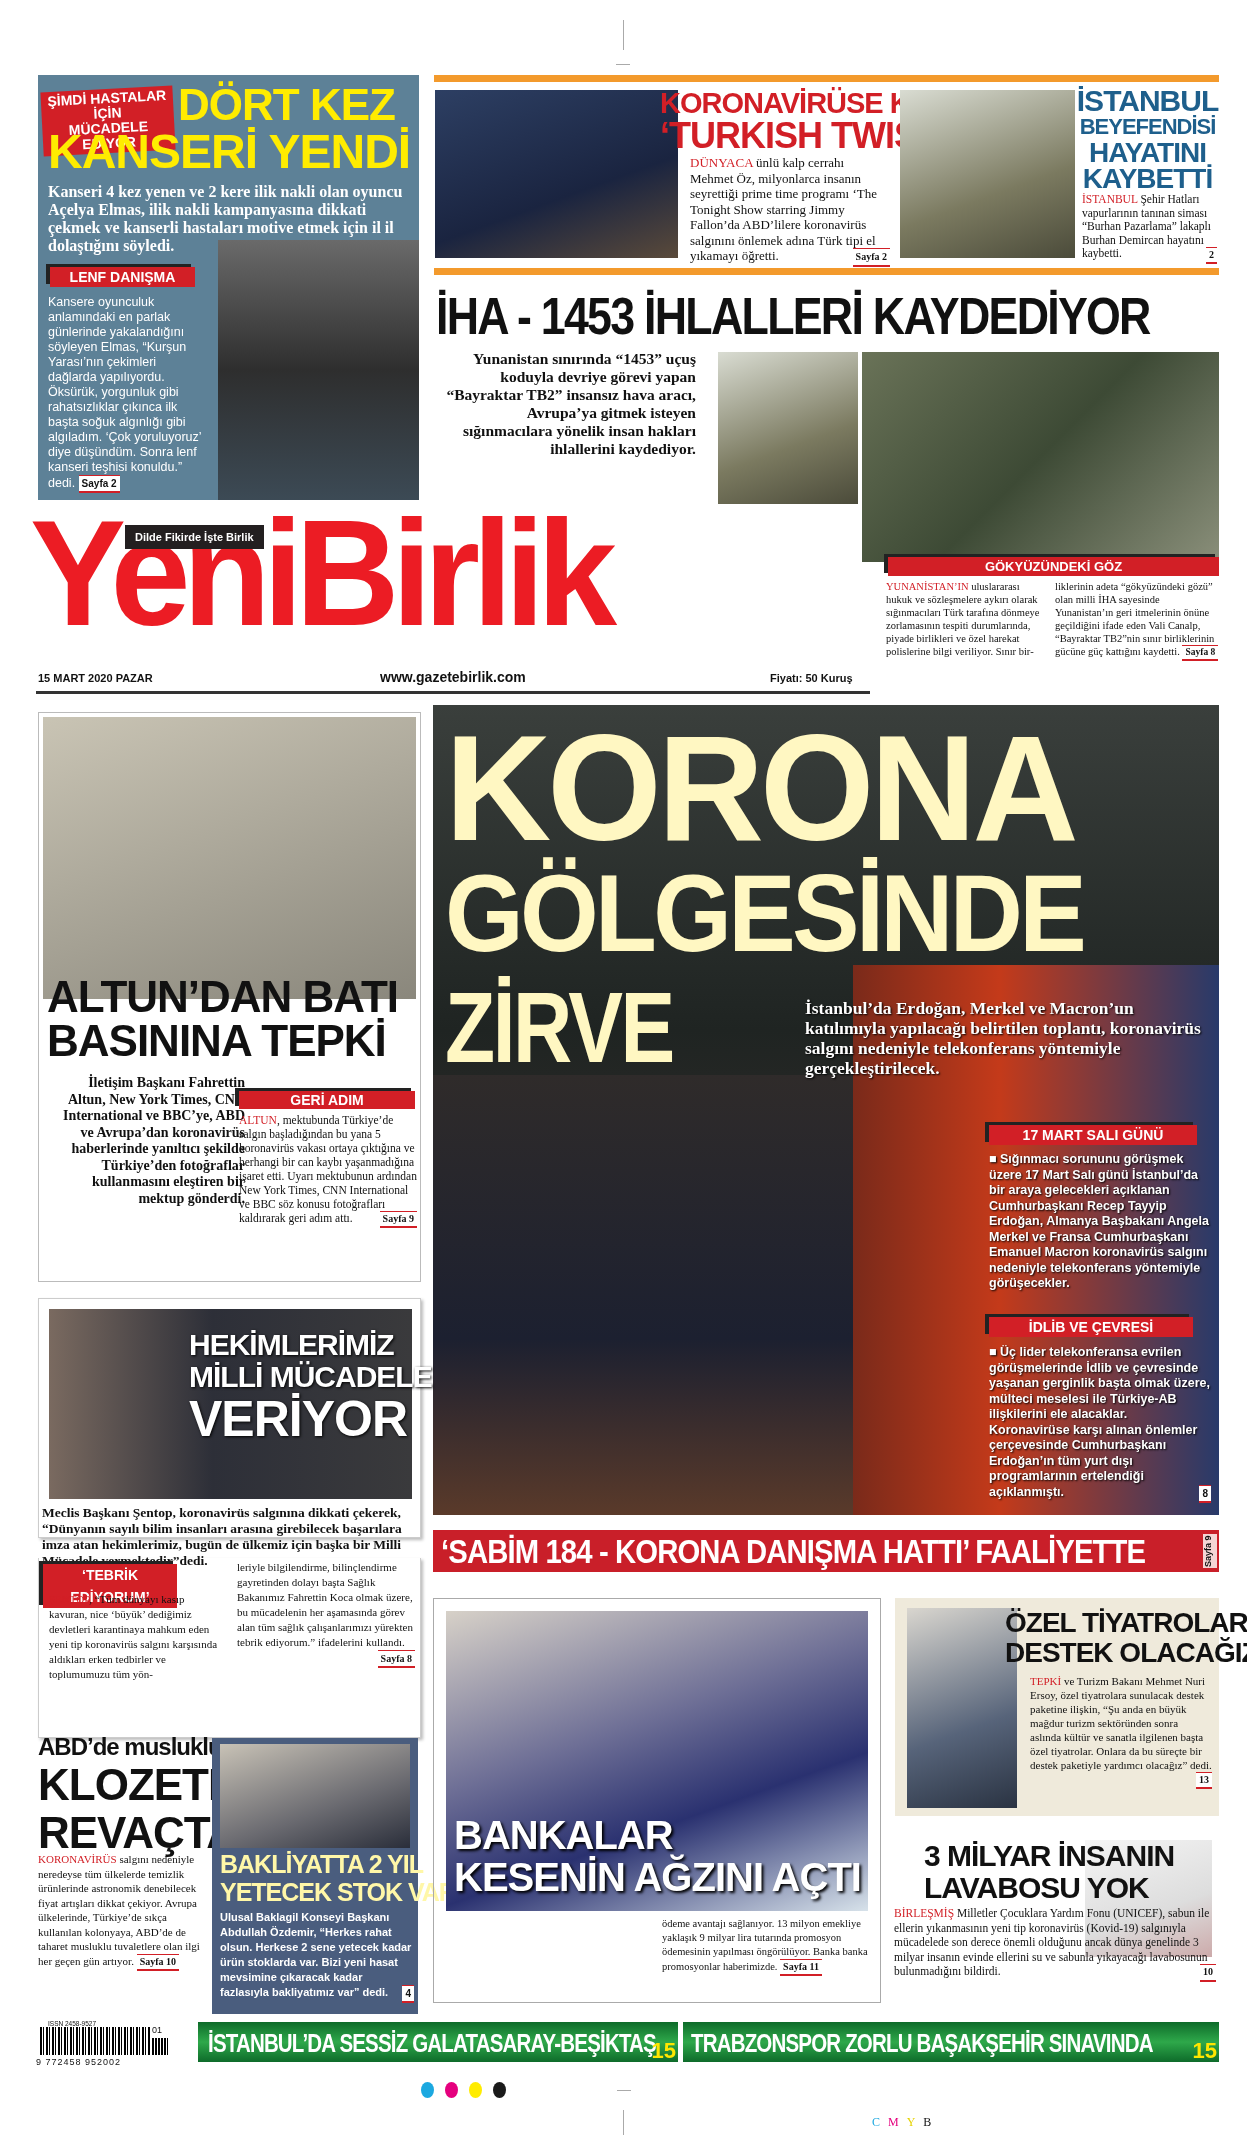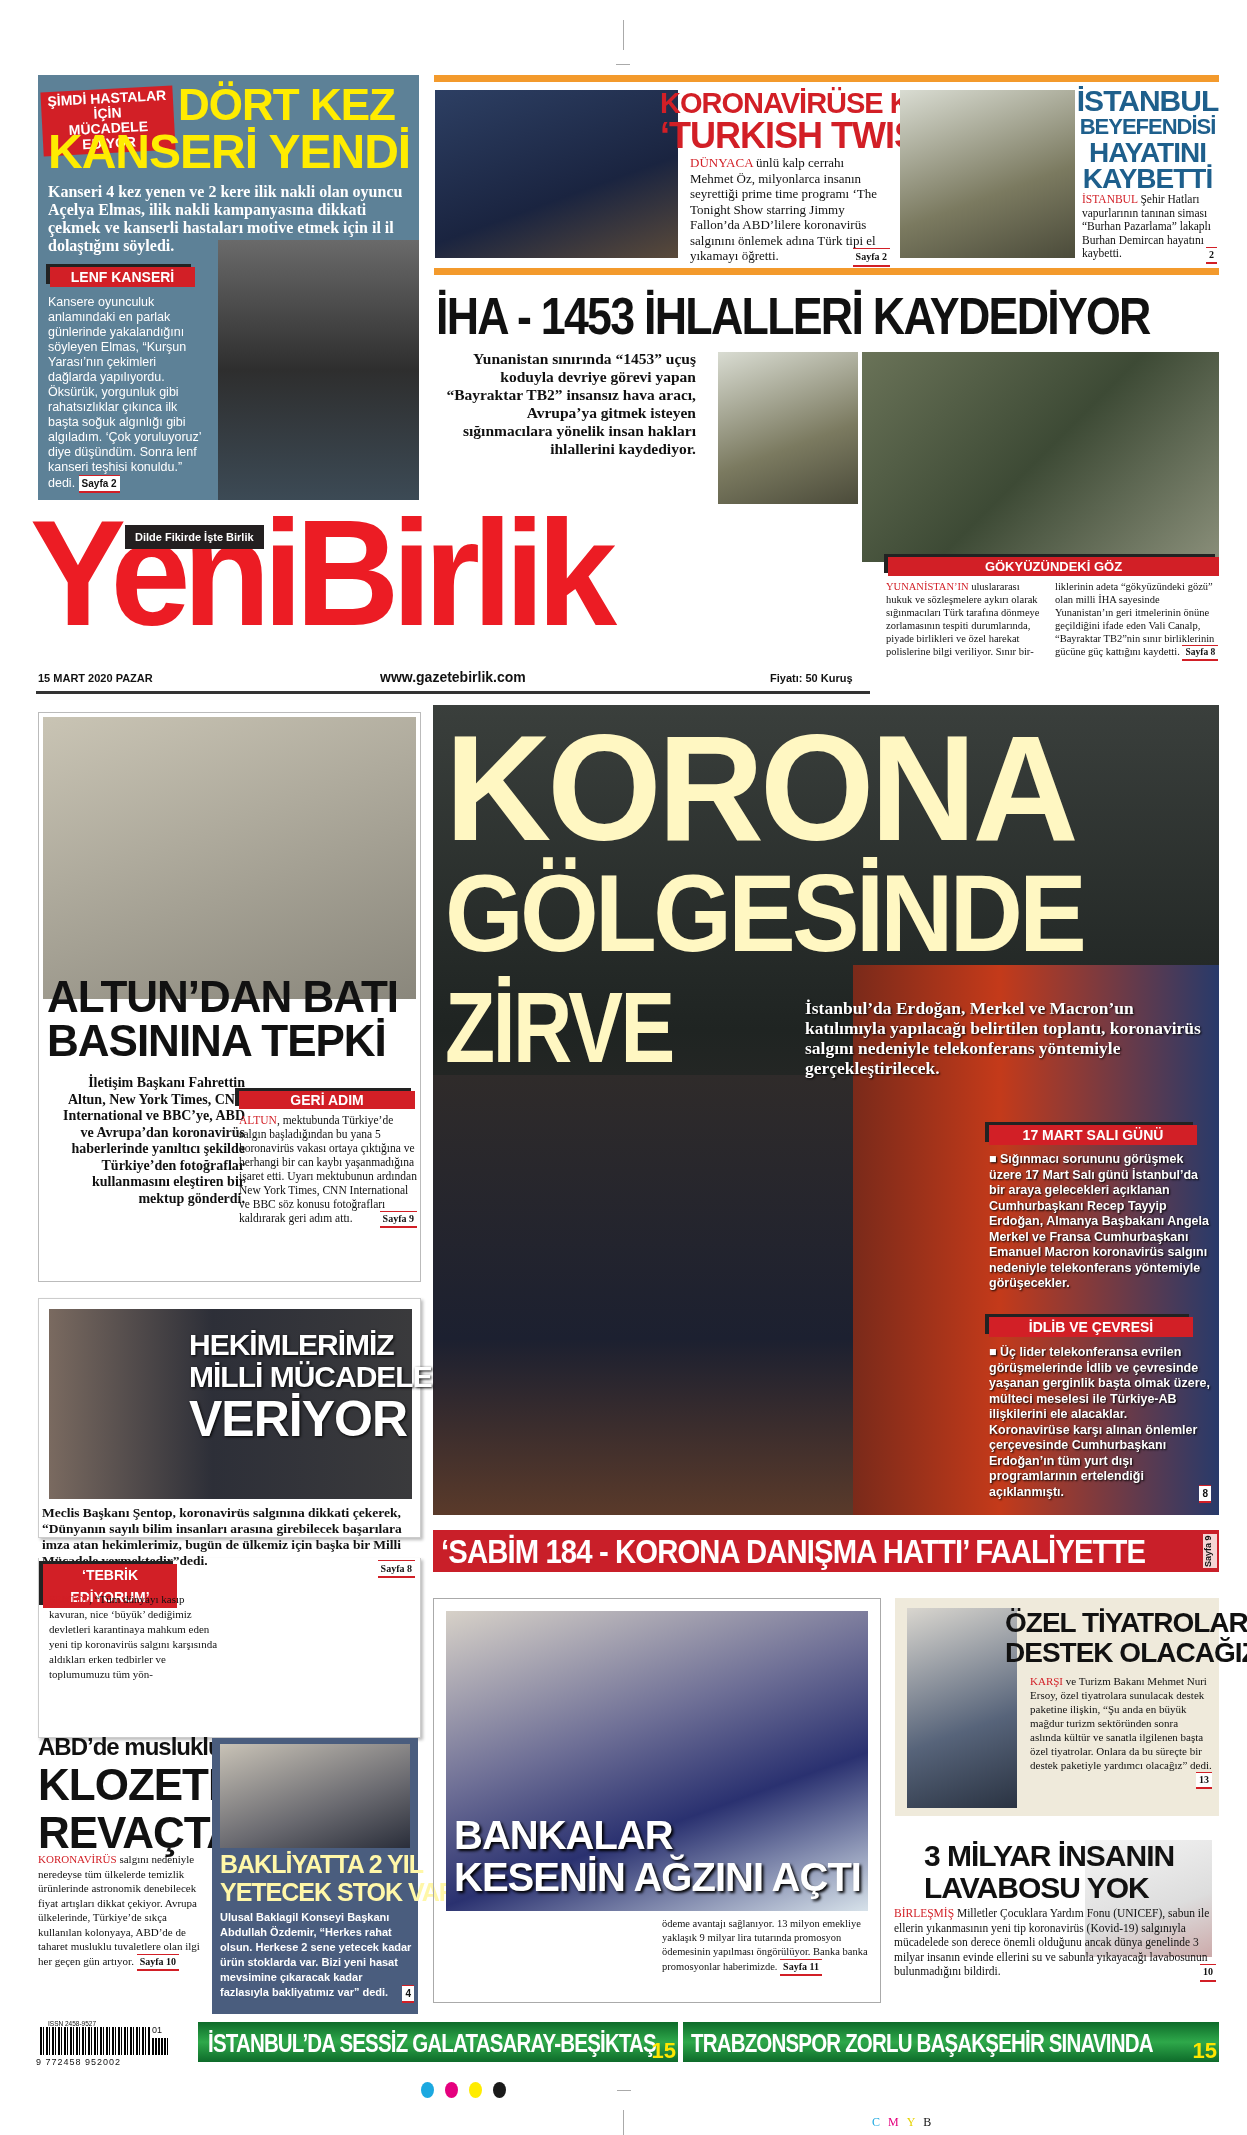--- a/index.html
+++ b/index.html
@@ -29,21 +29,21 @@
     <div>ŞİMDİ HASTALAR İÇİN</div>
     <div>MÜCADELE EDİYOR</div>
   </div>
   <div class="abs cond" style="left:140px;top:8px;color:#ffec00;font-size:44px;line-height:44px">
     <div>DÖRT KEZ</div>
   </div>
   <div class="abs cond" style="left:10px;top:52px;color:#ffec00;font-size:48px;line-height:50px">
     <div>KANSERİ YENDİ</div>
   </div>
   <div class="abs serif" style="left:10px;top:108px;width:365px;color:#fff;font-weight:700;font-size:16px;line-height:18px">Kanseri 4 kez yenen ve 2 kere ilik nakli olan oyuncu Açelya Elmas, ilik nakli kampanyasına dikkati çekmek ve kanserli hastaları motive etmek için il il dolaştığını söyledi.</div>
-  <div class="abs redbar" style="left:12px;top:192px;width:145px;font-size:14px;line-height:20px">LENF KANSERİ</div>
+  <div class="abs redbar" style="left:12px;top:192px;width:145px;font-size:14px;line-height:20px">LENF DANIŞMA</div>
   <div class="abs" style="left:10px;top:220px;width:160px;color:#fff;font-size:12.5px;line-height:15px">
     <span>Kansere oyunculuk anlamındaki en parlak günlerinde yakalandığını söyleyen Elmas, “Kurşun Yarası’nın çekimleri dağlarda yapılıyordu. Öksürük, yorgunluk gibi rahatsızlıklar çıkınca ilk başta soğuk algınlığı gibi algıladım. ‘Çok yoruluyoruz’ diye düşündüm. Sonra lenf kanseri teşhisi konuldu.” dedi.</span>
     <span class="sayfa" style="font-size:10px">Sayfa 2</span>
   </div>
 </div>
 
 <div class="abs orange" style="left:434px;top:75px;width:785px"></div>
 <div class="abs ph-blue" style="left:435px;top:90px;width:243px;height:168px"></div>
 <div class="abs cond red" style="left:660px;top:88px;font-size:29px;line-height:30px;text-align:right;width:228px">
   <div>KORONAVİRÜSE KARŞI</div>
@@ -129,37 +129,38 @@
     <div style="font-size:50px;line-height:52px">VERİYOR</div>
   </div>
 </div>
 <div class="abs serif" style="left:42px;top:1505px;width:375px;font-weight:700;font-size:13.5px;line-height:16px;text-align:left">Meclis Başkanı Şentop, koronavirüs salgınına dikkati çekerek, “Dünyanın sayılı bilim insanları arasına girebilecek başarılara imza atan hekimlerimiz, bugün de ülkemiz için başka bir Milli Mücadele vermektedir”dedi.</div>
 <div class="abs" style="left:38px;top:1558px;width:383px;height:180px;border:1px solid #ccc;border-top:none;box-shadow:2px 2px 3px #bbb">
   <div class="abs redbar" style="left:4px;top:6px;width:134px;font-size:14px;line-height:22px">‘TEBRİK EDİYORUM’</div>
   <div class="abs serif" style="left:10px;top:34px;width:175px;font-size:11px;line-height:15px">
     <span class="red">ŞENTOP</span><span>, “Tüm dünyayı kasıp kavuran, nice ‘büyük’ dediğimiz devletleri karantinaya mahkum eden yeni tip koronavirüs salgını karşısında aldıkları erken tedbirler ve toplumumuzu tüm yön-</span>
   </div>
   <div class="abs serif" style="left:198px;top:2px;width:178px;font-size:11px;line-height:15px">
+    <span>leriyle bilgilendirme, bilinçlendirme gayretinden dolayı başta Sağlık Bakanımız Fahrettin Koca olmak üzere, bu mücadelenin her aşamasında görev alan tüm sağlık çalışanlarımızı yürekten tebrik ediyorum.” ifadelerini kullandı.</span>
     <span class="sayfa" style="font-size:10px;float:right">Sayfa 8</span>
   </div>
 </div>
 
 <div class="abs" style="left:433px;top:1530px;width:786px;height:42px;background:#c91f29">
   <div class="abs cond" style="left:8px;top:3px;font-size:34px;line-height:36px;color:#fff;transform:scaleX(0.86)">‘SABİM 184 - KORONA DANIŞMA HATTI’ FAALİYETTE</div>
   <div class="abs" style="right:2px;top:4px;width:14px;height:34px;background:#f5d5d5;font-size:9px;font-weight:700;writing-mode:vertical-rl;transform:rotate(180deg);text-align:center">Sayfa 9</div>
 </div>
 
 <div class="abs" style="left:895px;top:1598px;width:324px;height:218px;background:#efeadb">
   <div class="abs" style="left:12px;top:10px;width:110px;height:200px;background:linear-gradient(160deg,#d9d6cf,#57647a 60%,#2a3342)"></div>
   <div class="abs cond" style="left:110px;top:10px;width:208px;font-size:28px;line-height:30px;text-align:right;color:#111">
     <div>ÖZEL TİYATROLARA</div>
     <div>DESTEK OLACAĞIZ</div>
   </div>
   <div class="abs serif" style="left:135px;top:76px;width:182px;font-size:11px;line-height:14px">
-    <span class="red">KARŞI</span><span> ve Turizm Bakanı Mehmet Nuri Ersoy, özel tiyatrolara sunulacak destek paketine ilişkin, “Şu anda en büyük mağdur turizm sektöründen sonra aslında kültür ve sanatla ilgilenen başta özel tiyatrolar. Onlara da bu süreçte bir destek paketiyle yardımcı olacağız” dedi.</span>
+    <span class="red">TEPKİ</span><span> ve Turizm Bakanı Mehmet Nuri Ersoy, özel tiyatrolara sunulacak destek paketine ilişkin, “Şu anda en büyük mağdur turizm sektöründen sonra aslında kültür ve sanatla ilgilenen başta özel tiyatrolar. Onlara da bu süreçte bir destek paketiyle yardımcı olacağız” dedi.</span>
     <span class="sayfa" style="font-size:10px;float:right">13</span>
   </div>
 </div>
 
 <div class="abs ph-beige" style="left:1085px;top:1840px;width:127px;height:117px;background:linear-gradient(160deg,#f5f5f5,#ddd 60%,#caa)"></div>
 <div class="abs cond" style="left:924px;top:1840px;font-size:30px;line-height:32px;color:#111">
   <div>3 MİLYAR İNSANIN</div>
   <div>LAVABOSU YOK</div>
 </div>
 <div class="abs serif" style="left:894px;top:1906px;width:322px;font-size:11.5px;line-height:14.5px">

